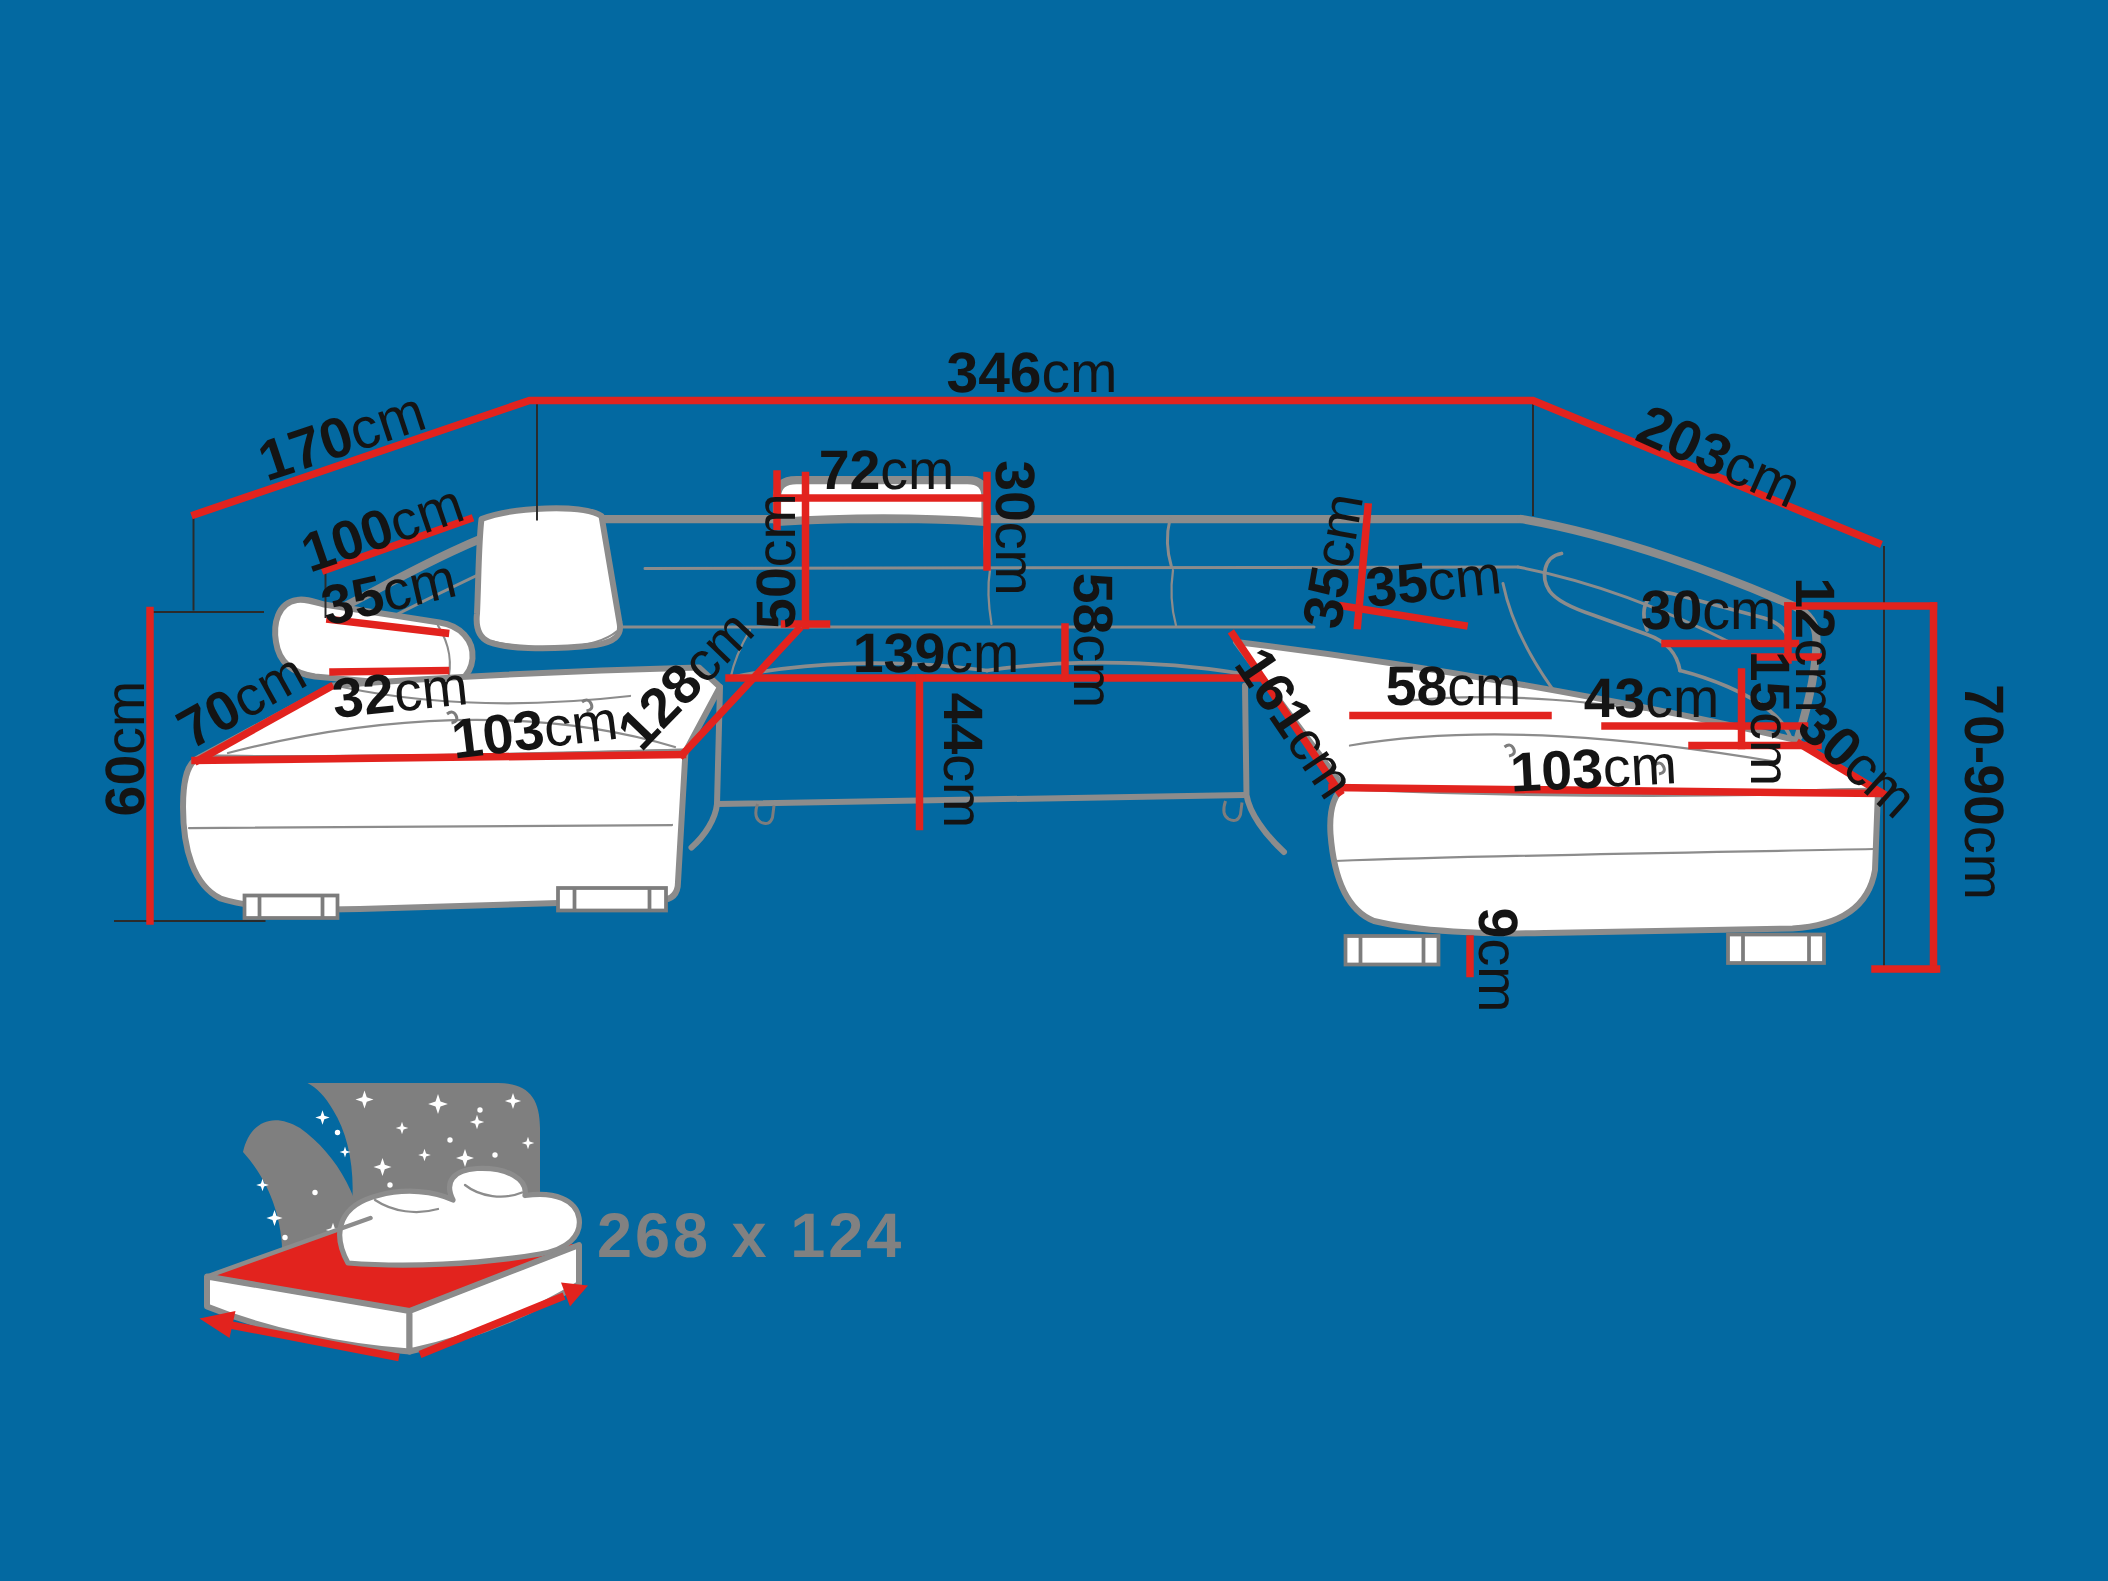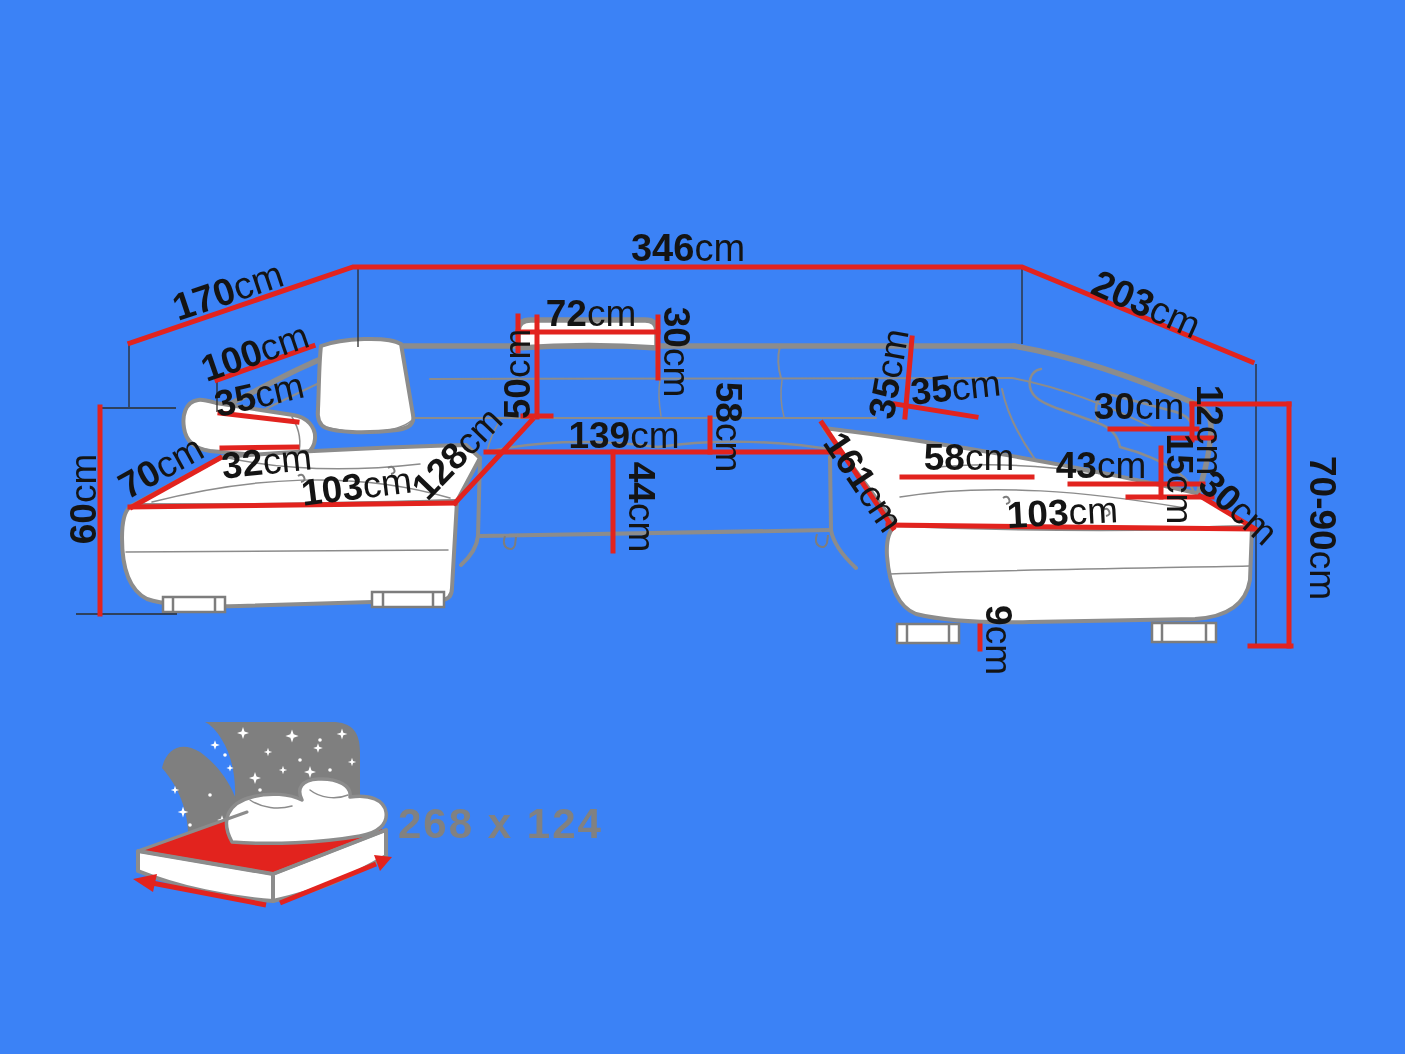--- a/index.html
+++ b/index.html
@@ -1,16 +1,16 @@
 <!DOCTYPE html>
 <html><head>
 <meta charset="utf-8">
 <style>
   html,body{margin:0;padding:0;background:#ffffff;}
-  .page{position:relative;width:1405px;height:1054px;background:#3b82f6;overflow:hidden;}
+  .page{position:relative;width:1405px;height:1054px;background:#0369a1;overflow:hidden;}
   svg{display:block;}
   .r{stroke:#e2231e;stroke-width:5;fill:none;stroke-linecap:square;}
   .g{stroke:#2b2b2b;stroke-width:1.3;fill:none;}
   .o{stroke:#8c8c8c;fill:none;stroke-linecap:round;stroke-linejoin:round;}
   .s5{stroke-width:5.5;} .s4{stroke-width:4;} .s25{stroke-width:2.5;} .s2{stroke-width:2;} .s15{stroke-width:1.5;}
   .wf{fill:#ffffff;}
   .lbl{font-family:"Liberation Sans","DejaVu Sans",sans-serif;font-weight:bold;fill:#141414;font-size:37px;}
   .big{font-size:38px;}
   .u{font-weight:normal;}
   .bedlbl{font-family:"Liberation Sans","DejaVu Sans",sans-serif;font-weight:bold;fill:#818181;font-size:42px;letter-spacing:2px;}

